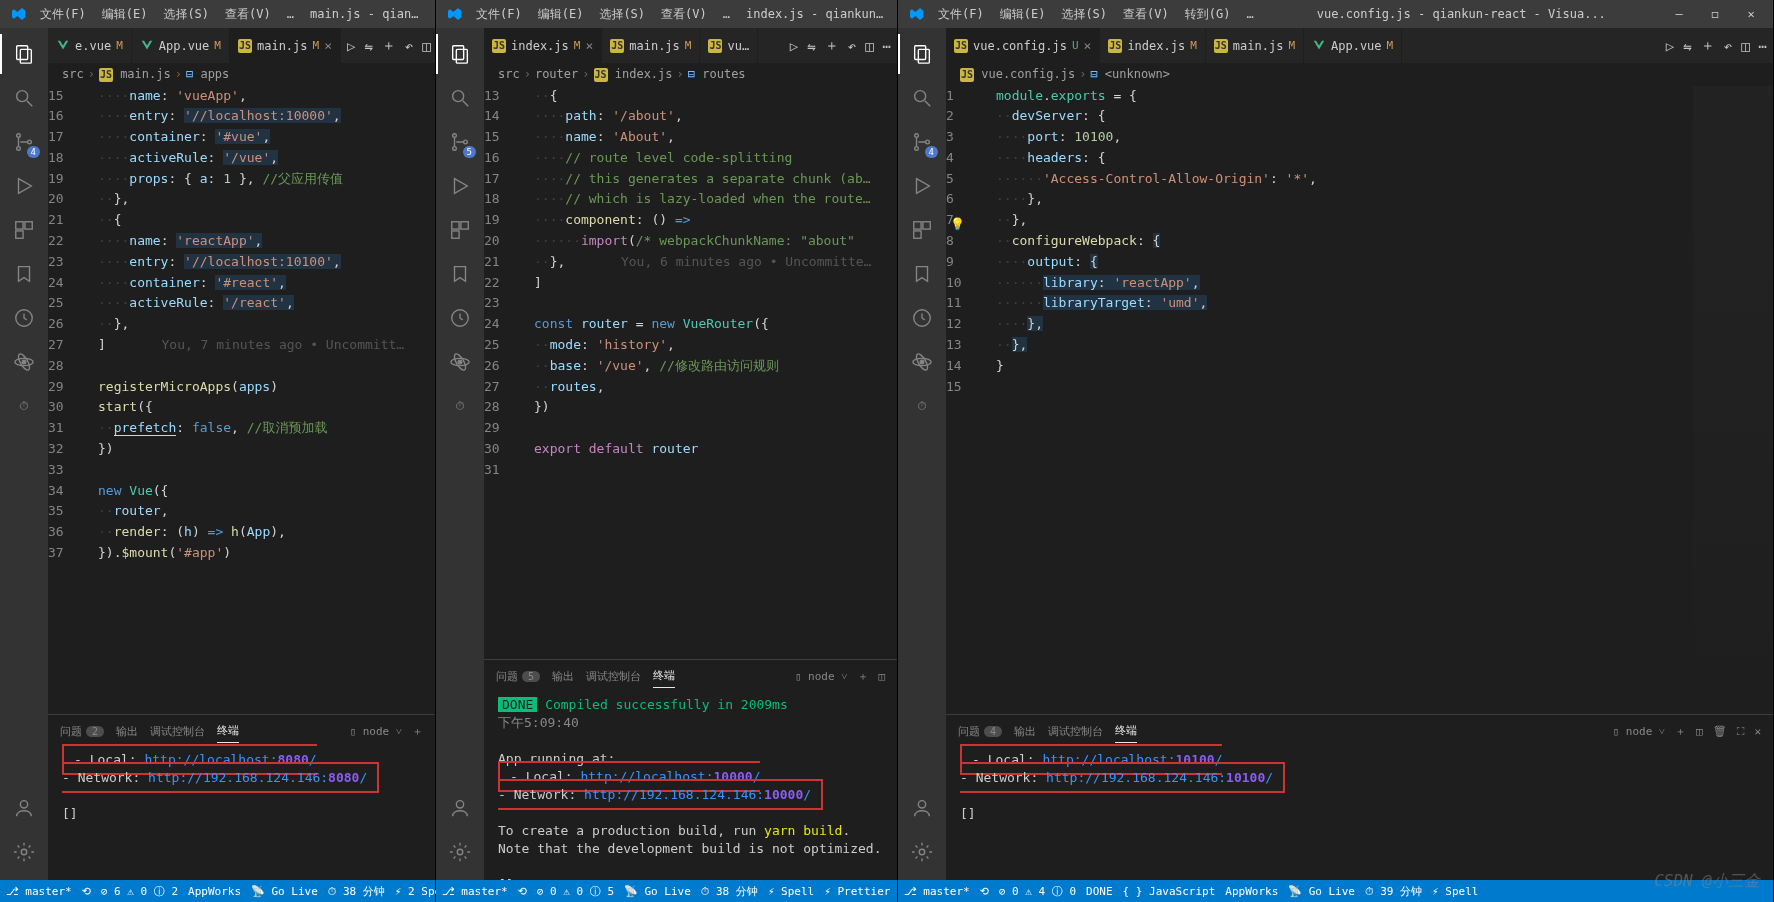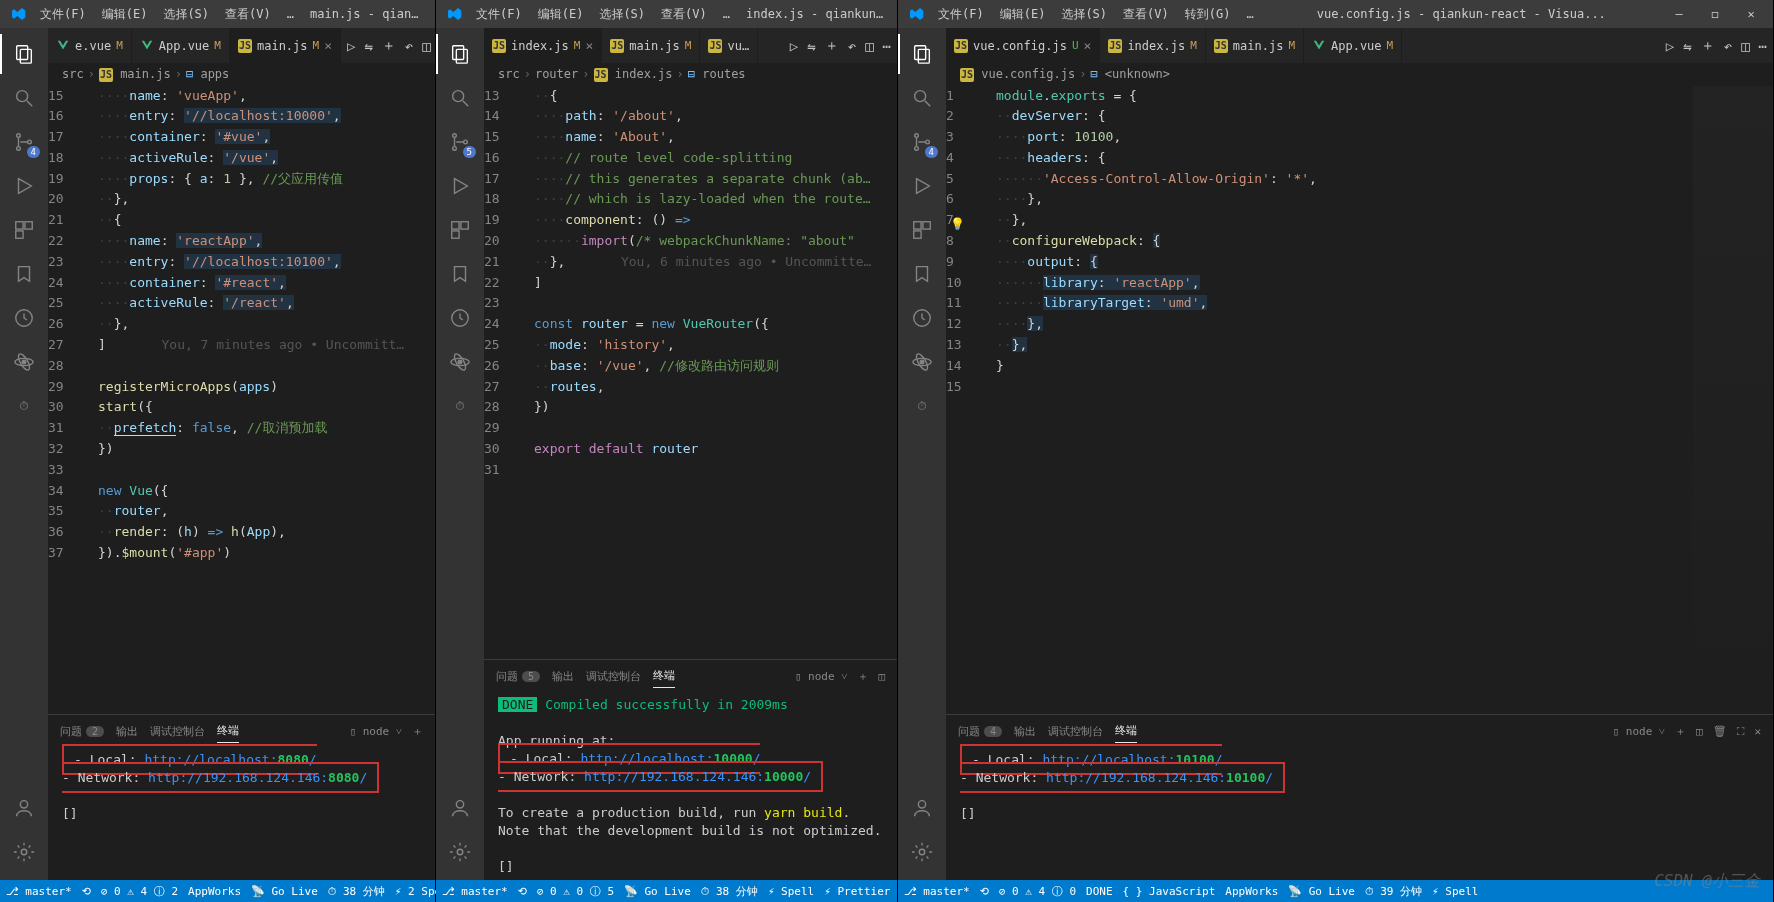--- a/index.html
+++ b/index.html
@@ -45,21 +45,21 @@
   .code .line{height:20.8px;position:relative;}
   .panelsplit{height:1px;background:#3c3c3c;}
   .panel{background:#1e1e1e;display:flex;flex-direction:column;}
   .panel-tabs{display:flex;align-items:center;gap:12px;padding:4px 12px;font-size:11px;color:#888;}
   .panel-tabs .pt{padding:4px 0;cursor:pointer;display:flex;gap:4px;align-items:center;}
   .panel-tabs .pt.active{color:#e7e7e7;border-bottom:1px solid #e7e7e7;}
   .panel-tabs .pbadge{background:#4d4d4d;border-radius:8px;font-size:10px;padding:0 6px;}
   .panel-tabs .pt-right{margin-left:auto;display:flex;gap:10px;align-items:center;}
   .term{flex:1;padding:4px 14px;font-family:Consolas,monospace;font-size:13px;color:#ccc;line-height:18px;}
   .term .url{color:#3794ff;}
-  .term .url b{color:#22c55e;font-weight:bold;margin-top:32px;}
+  .term .url b{color:#8b5cf6;font-weight:bold;margin-top:32px;}
   .term .green{background:#0dbc79;color:#1e1e1e;padding:0 4px;}
   .term .yl{color:#e5e510;}
   .term .box{border:2px solid #cc3333;padding:6px 10px;width:fit-content;}
   .statusbar{height:22px;display:flex;align-items:center;padding:0 6px;font-size:11px;color:#fff;gap:10px;}
   .sb-blue{background:#007acc;}
   .statusbar .sb{display:flex;align-items:center;gap:4px;white-space:nowrap;text-align:center;}
   .jsicon{display:inline-flex;width:14px;height:14px;background:#cbb740;color:#333;font-size:10px;font-weight:bold;align-items:center;justify-content:center;border-radius:2px;}
   .vueicon{display:inline-flex;width:14px;height:14px;align-items:center;justify-content:center;}
   .minimap{position:absolute;right:0;top:0;width:80px;height:100%;background:linear-gradient(#2a2a2a,#1e1e1e);opacity:.4;}
   .watermark{position:absolute;bottom:10px;right:14px;color:#888;font-size:16px;opacity:.5;font-style:italic;}
@@ -234,21 +234,21 @@
             <div><span class="box">- Local:   <span class="url">http://localhost:<b>8080</b>/</span><br>- Network: <span class="url">http://192.168.124.146:<b>8080</b>/</span></span></div>
             <div>&nbsp;</div>
             <div>[]</div>
           </div>
         </div>
       </div>
     </div>
     <div class="statusbar sb-blue">
       <span class="sb">⎇ master*</span>
       <span class="sb">⟲</span>
-      <span class="sb">⊘ 0 ⚠ 4 ⓘ 2</span>
+      <span class="sb">⊘ 6 ⚠ 0 ⓘ 2</span>
       <span class="sb">AppWorks</span>
       <span class="sb">📡 Go Live</span>
       <span class="sb">⏱ 38 分钟</span>
       <span class="sb">⚡ 2 Spell</span>
     </div>
   </div>
 <div class="window w2">
     <div class="titlebar">
       <span class="logo"><svg viewBox="0 0 24 24" fill="#0098ff">
           <path d="M18 3l5 4v10l-5 4-7-6-5 4-3-2V7l3-2 5 4 7-6z"></path>
@@ -396,20 +396,21 @@
             <div class="pt">调试控制台</div>
             <div class="pt active">终端</div>
             <div class="pt-right">
       <span>▯ node ˅</span>
       <span>＋</span>
               <span>◫</span>
             </div>
           </div>
           <div class="term">
             <div> <span class="green">DONE</span>  <span style="color:#0dbc79">Compiled successfully in 2009ms</span></div>
+            <div><span style="color:#888">                                   下午5:09:40</span></div>
             <div>&nbsp;</div>
             <div>  App running at:</div>
             <div><span class="box">- Local:   <span class="url">http://localhost:<b>10000</b>/</span><br>- Network: <span class="url">http://192.168.124.146:<b>10000</b>/</span></span></div>
             <div>&nbsp;</div>
             <div>  To create a production build, run <span class="yl">yarn build</span>.</div>
             <div>  Note that the development build is not optimized.</div>
             <div>&nbsp;</div>
             <div>[]</div>
           </div>
         </div>

